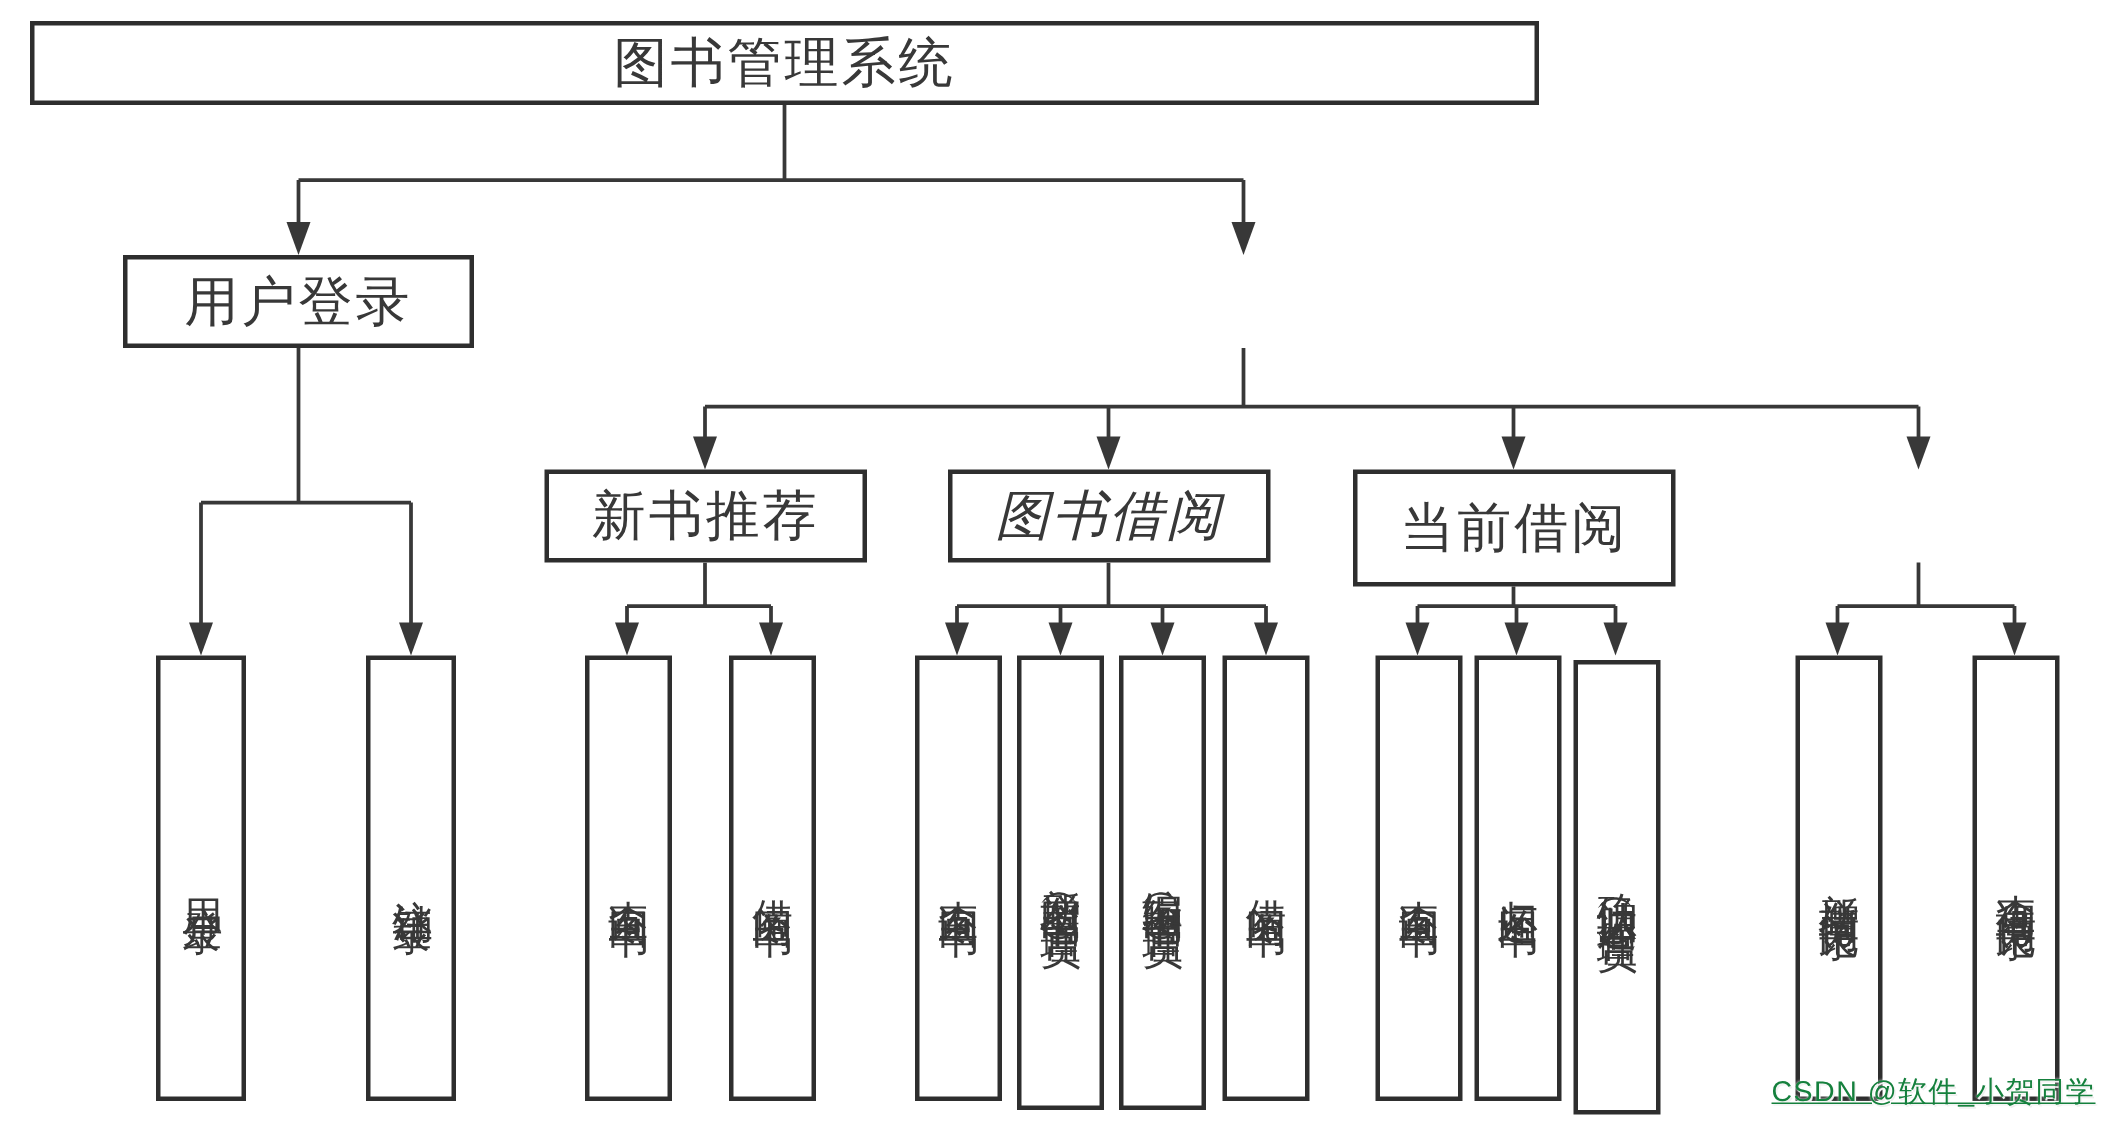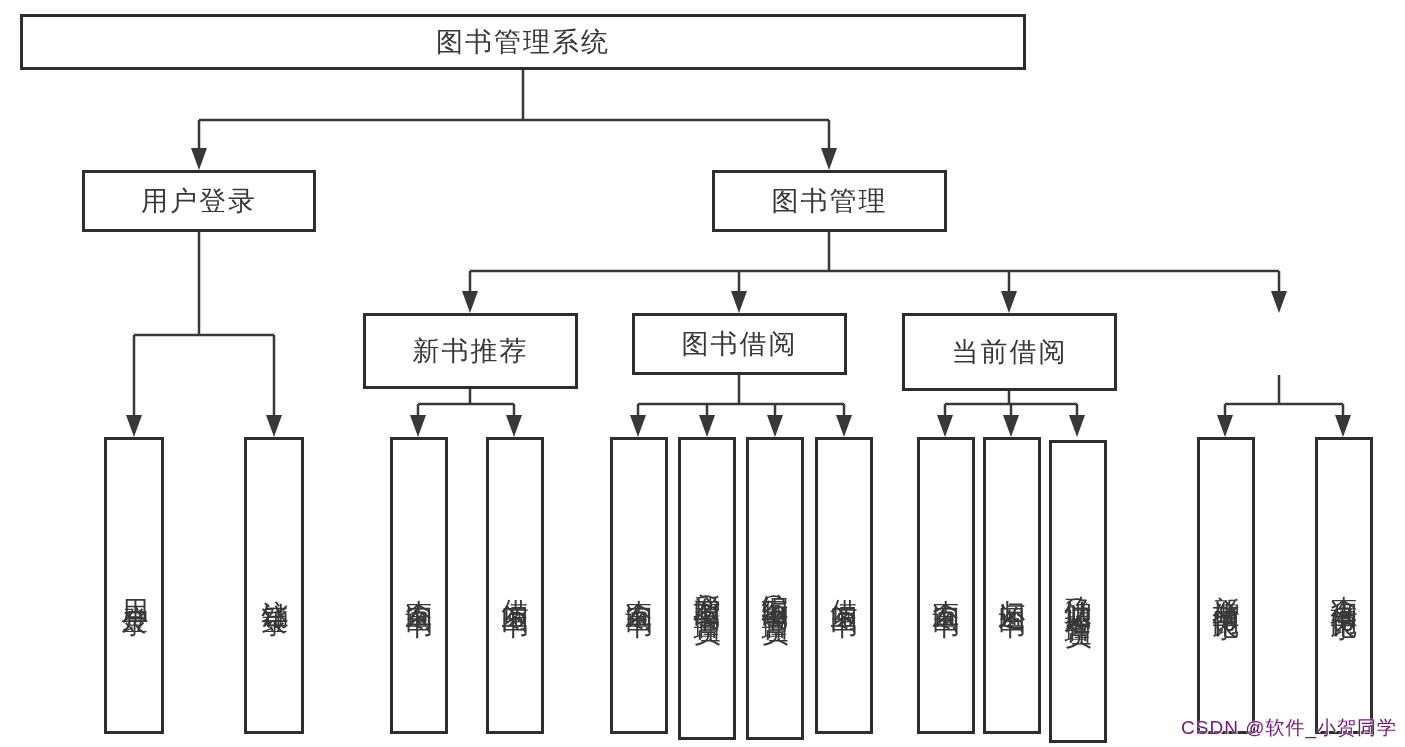--- a/index.html
+++ b/index.html
@@ -18,21 +18,21 @@
     width: 1405px; height: 747px;
   }
   .hbox {
     position: absolute;
     box-sizing: border-box;
     background: #ffffff;
     border: 3px solid #2e2e2e;
     display: flex;
     align-items: center;
     justify-content: center;
-    font-size: 27px;
+    font-size: 36px;
     letter-spacing: 2px;
     white-space: nowrap;
     color: #383838;
   }
   .vbox {
     position: absolute;
     box-sizing: border-box;
     background: #ffffff;
     border: 3px solid #2e2e2e;
     width: 58px;
@@ -45,23 +45,24 @@
     letter-spacing: 4px;
     color: #383838;
   }
   .vbox.tall { height: 303px; }
   .watermark {
     position: absolute;
     right: 8px;
     bottom: 6px;
     font-size: 19px;
     letter-spacing: 1px;
-    color: #701a75;
+    color: #15803d;
     text-shadow: 0 0 2px #ffffff, 1px 1px 0 #eeeeee;
     white-space: nowrap;
+    text-decoration: underline;
   }
 </style>
 </head>
 <body>
 
 <div id="canvas">
 
   <svg id="connectors" viewBox="0 0 1405 747" xmlns="http://www.w3.org/2000/svg">
     <path fill="none" stroke="#383838" stroke-width="2.5" d="
       M523 70 V120  M199 120 H829  M199 120 V152  M829 120 V152
@@ -91,24 +92,23 @@
       <polygon points="1003,415 1019,415 1011,437"></polygon>
       <polygon points="1069,415 1085,415 1077,437"></polygon>
       <polygon points="1217,415 1233,415 1225,437"></polygon>
       <polygon points="1335,415 1351,415 1343,437"></polygon>
     </g>
   </svg>
 
   <div class="hbox" style="left:20px; top:14px; width:1006px; height:56px;">图书管理系统</div>
 
   <div class="hbox" style="left:82px; top:170px; width:234px; height:62px;">用户登录</div>
-  <div class="hbox" style="left:712px; top:170px; width:235px; height:62px;">图书管理</div>
 
-  <div class="hbox" style="left:363px; top:313px; width:215px; height:76px;">新书推荐</div>
-  <div class="hbox" style="left:632px; top:313px; width:215px; height:62px;">图书借阅</div>
+  <div class="hbox" style="left:363px; top:313px; width:215px; height:62px;">新书推荐</div>
+  <div class="hbox" style="left:632px; top:313px; width:215px; height:62px;font-style:italic;">图书借阅</div>
   <div class="hbox" style="left:902px; top:313px; width:215px; height:78px;">当前借阅</div>
 
   <div class="vbox" style="left:104px; top:437px; width:60px;">用户登录</div>
   <div class="vbox" style="left:244px; top:437px; width:60px;">注销登录</div>
 
   <div class="vbox" style="left:390px; top:437px;">查询图书</div>
   <div class="vbox" style="left:486px; top:437px;">借阅图书</div>
 
   <div class="vbox" style="left:610px; top:437px;">查询图书</div>
   <div class="vbox tall" style="left:678px; top:437px;">新增图书（管理员）</div>

